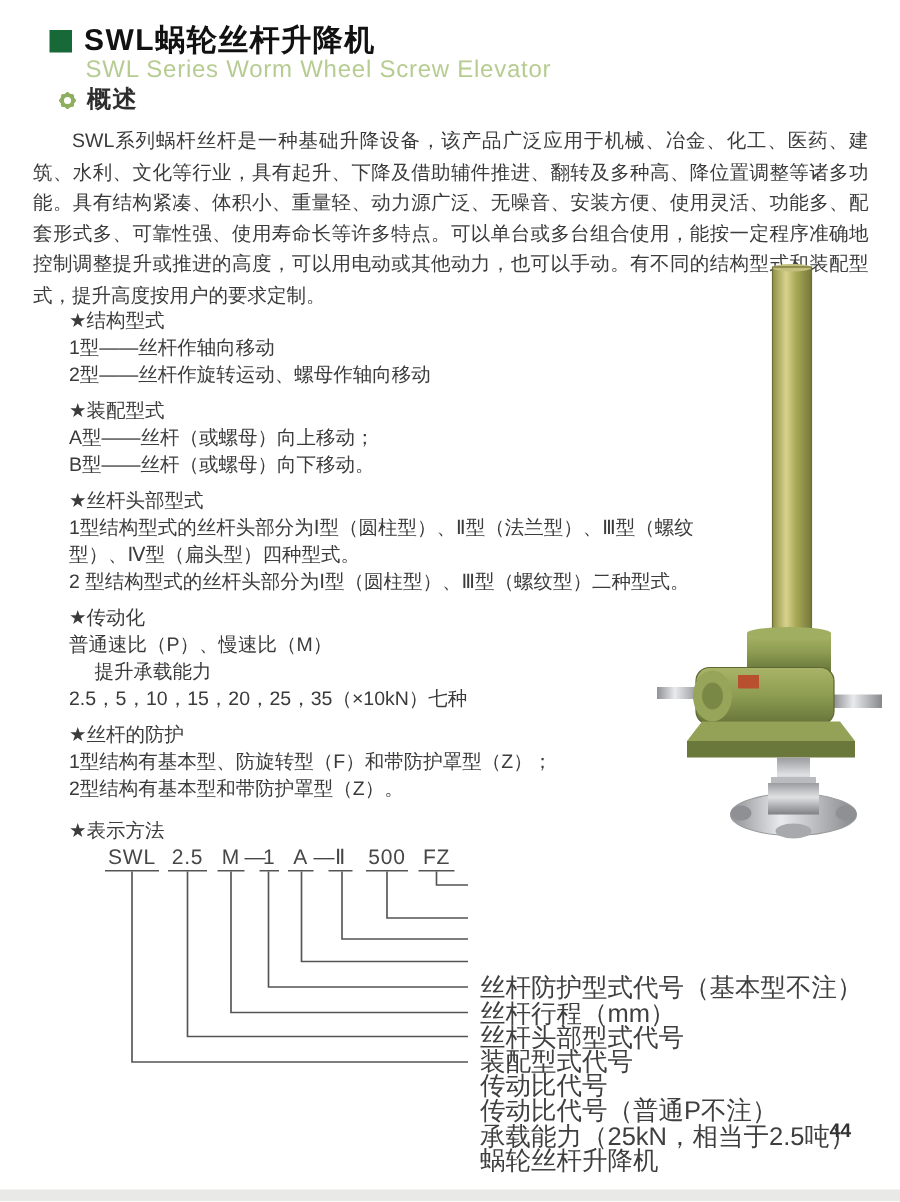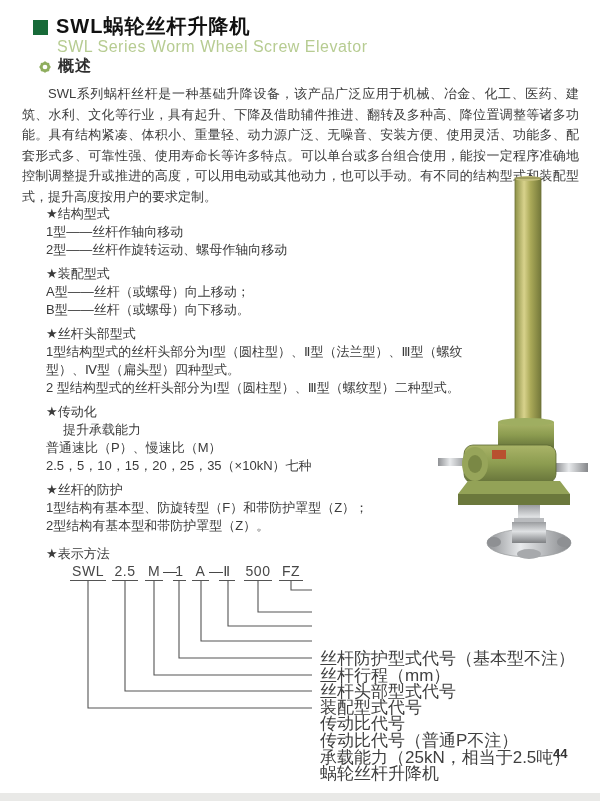--- a/index.html
+++ b/index.html
@@ -84,22 +84,22 @@
     <div class="ln star first">★结构型式</div>
     <div class="ln">1型——丝杆作轴向移动</div>
     <div class="ln">2型——丝杆作旋转运动、螺母作轴向移动</div>
     <div class="ln star">★装配型式</div>
     <div class="ln">A型——丝杆（或螺母）向上移动；</div>
     <div class="ln">B型——丝杆（或螺母）向下移动。</div>
     <div class="ln star">★丝杆头部型式</div>
     <div class="ln">1型结构型式的丝杆头部分为Ⅰ型（圆柱型）、Ⅱ型（法兰型）、Ⅲ型（螺纹型）、Ⅳ型（扁头型）四种型式。</div>
     <div class="ln">2 型结构型式的丝杆头部分为Ⅰ型（圆柱型）、Ⅲ型（螺纹型）二种型式。</div>
     <div class="ln star">★传动化</div>
+    <div class="ln">普通速比（P）、慢速比（M）</div>
     <div class="ln indent">提升承载能力</div>
-    <div class="ln">普通速比（P）、慢速比（M）</div>
     <div class="ln">2.5，5，10，15，20，25，35（×10kN）七种</div>
     <div class="ln star">★丝杆的防护</div>
     <div class="ln">1型结构有基本型、防旋转型（F）和带防护罩型（Z）；</div>
     <div class="ln">2型结构有基本型和带防护罩型（Z）。</div>
     <div class="ln star big-gap">★表示方法</div>
   </div>
 
   <svg class="photo" viewBox="0 0 170 395">
     <defs>
       <linearGradient id="tubeG" x1="0" y1="0" x2="1" y2="0">

